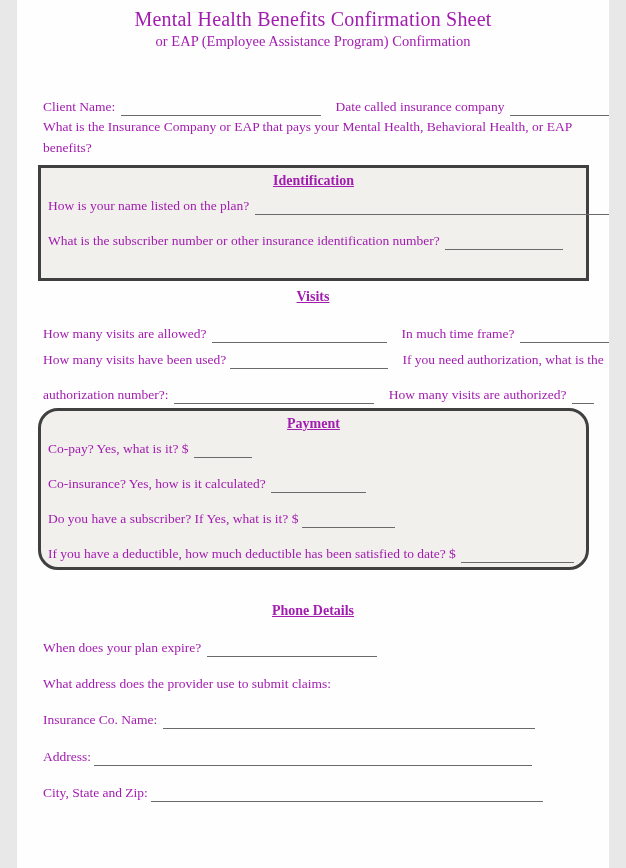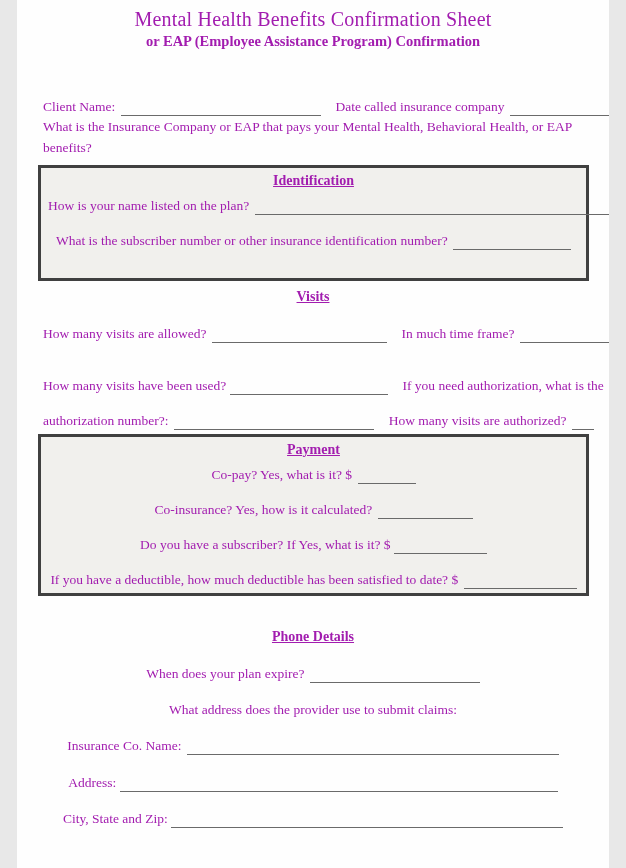--- a/index.html
+++ b/index.html
@@ -16,24 +16,24 @@
     overflow:hidden;
   }
   .title {
     margin-top:6px;
     font-size:20px; line-height:26px;
     text-align:center;
     letter-spacing:0.2px;
   }
   .subtitle {
     font-size:14.5px; line-height:18px;
-    font-weight:bold;
+    font-weight:normal;
     text-align:center;
   }
-  .row { line-height:18px; white-space:nowrap;text-align:center; }
+  .row { line-height:18px; white-space:nowrap; }
   .para { line-height:21px; max-width:602px; }
   .wl {
     display:inline-block;
     height:14px;
     border-bottom:1px solid #6a6a6a;
     vertical-align:bottom;
     margin-left:2px;
   }
   .gap { display:inline-block; width:8px; }
   .heading {
@@ -44,27 +44,27 @@
   }
   .box {
     margin-left:-5px; margin-right:-6px;
     border:3px solid #404040;
     background:#f1f0ed;
     padding:4px 7px 0 7px;
     box-sizing:border-box;
   }
   .box .row { white-space:nowrap; }
   .box-ident { margin-top:7px; padding-bottom:28px; }
-  .box-pay   { margin-top:4px;  padding-bottom:4px; }
+  .box-pay   { margin-top:4px;  padding-bottom:4px;border-radius:20px; }
 
   .mt-client { margin-top:48px; }
   .mt-insco  { margin-top:17px; }
   .mt-visits-h { margin-top:7px; }
   .mt-v1 { margin-top:19px; }
-  .mt-v2 { margin-top:34px; }
+  .mt-v2 { margin-top:8px; }
   .mt-v3 { margin-top:17px; }
   .mt-q1 { margin-top:7px; }
   .mt-q2 { margin-top:17px; }
   .mt-c1 { margin-top:7px; }
   .mt-c  { margin-top:17px; }
   .mt-plan-h { margin-top:32px; }
   .mt-p1 { margin-top:19px; }
   .mt-p  { margin-top:18px; }
   .mt-p4 { margin-top:19px; }
 </style>

